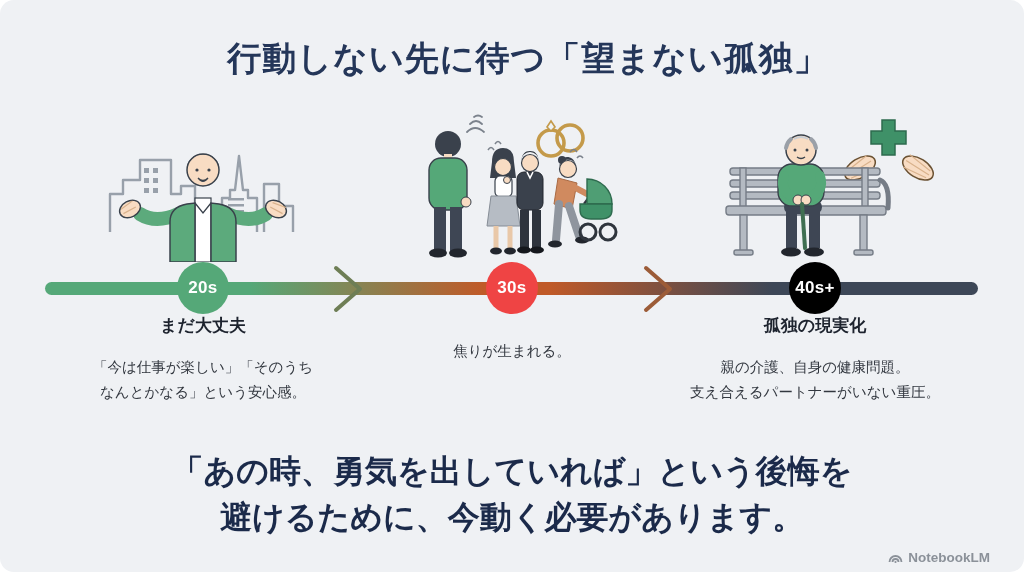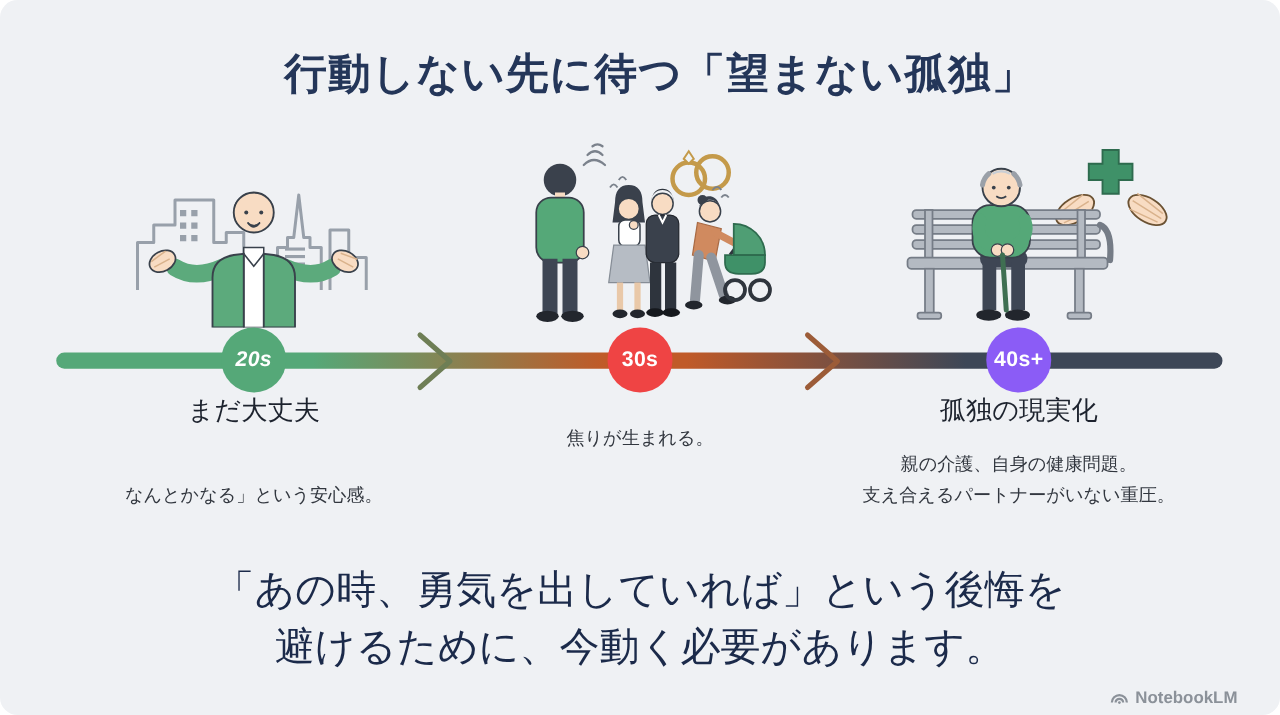--- a/index.html
+++ b/index.html
@@ -31,26 +31,26 @@
     color:#ffffff;font-weight:800;font-size:17px;letter-spacing:.3px;
   }
   .tl-circle-1{left:177px;}
   .tl-circle-2{left:486px;}
   .tl-circle-3{left:789px;}
 
   .stage-text{position:absolute;top:314px;width:320px;text-align:center;}
   .stage-1{left:43px;}
   .stage-2{left:352px;}
   .stage-3{left:655px;}
-  .stage-heading{font-size:21px;font-weight:400;color:#1d232e;margin:0 0 18px 0;}
+  .stage-heading{font-size:17px;font-weight:700;color:#1d232e;margin:0 0 18px 0;}
   .stage-desc{font-size:14.5px;line-height:1.7;color:#32373f;margin:0;}
 
   .conclusion{
     position:absolute;top:448px;left:0;width:100%;text-align:center;
-    font-size:32px;font-weight:400;color:#1b2a4a;line-height:1.45;
+    font-size:32px;font-weight:700;color:#1b2a4a;line-height:1.45;
   }
   .watermark{
     position:absolute;right:34px;bottom:7px;display:flex;align-items:center;gap:5px;
     color:#8b9199;font-size:13.5px;font-weight:600;
   }
 </style>
 </head>
 <body>
 
 <div class="slide" style="background: rgb(239, 241, 244);">
@@ -209,34 +209,34 @@
 
   <div class="timeline-bar"></div>
 
   <svg class="tl-arrow tl-arrow-1" viewBox="0 0 32 50">
     <polyline points="4,4 28,25 4,46" fill="none" stroke-width="4" stroke-linecap="round" stroke-linejoin="round" style="stroke: rgb(110, 126, 85);"></polyline>
   </svg>
   <svg class="tl-arrow tl-arrow-2" viewBox="0 0 32 50">
     <polyline points="4,4 28,25 4,46" fill="none" stroke-width="4" stroke-linecap="round" stroke-linejoin="round" style="stroke: rgb(156, 92, 56);"></polyline>
   </svg>
 
-  <div class="tl-circle tl-circle-1" style="background-color: rgb(85, 168, 120); font-style: italic;">
+  <div class="tl-circle tl-circle-1" style="background-color: rgb(85, 168, 120);">
     <span>20s</span>
   </div>
   <div class="tl-circle tl-circle-2" style="background-color: #ef4444;">
     <span>30s</span>
   </div>
-  <div class="tl-circle tl-circle-3" style="background-color: #8b5cf6;">
+  <div class="tl-circle tl-circle-3" style="background-color: #000000;">
     <span>40s+</span>
   </div>
 
   <div class="stage-text stage-1">
     <p class="stage-heading">まだ大丈夫</p>
     <p class="stage-desc">
-      <br>
+      <span>「今は仕事が楽しい」「そのうち</span><br>
       <span>なんとかなる」という安心感。</span>
     </p>
   </div>
   <div class="stage-text stage-2">
     <p class="stage-desc">
       <br>
       <span>焦りが生まれる。</span>
     </p>
   </div>
   <div class="stage-text stage-3">

